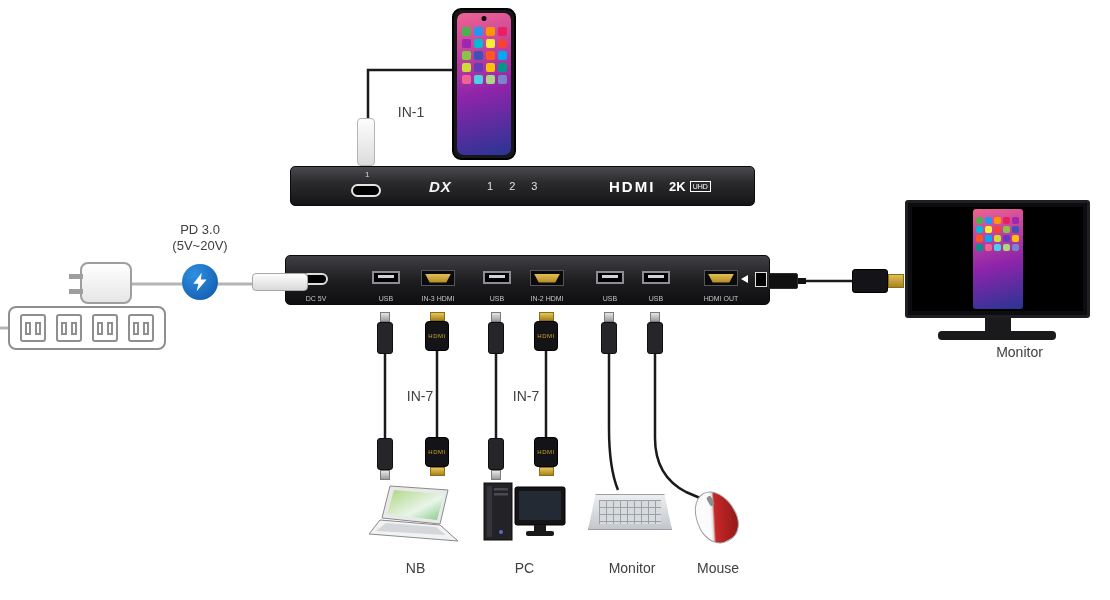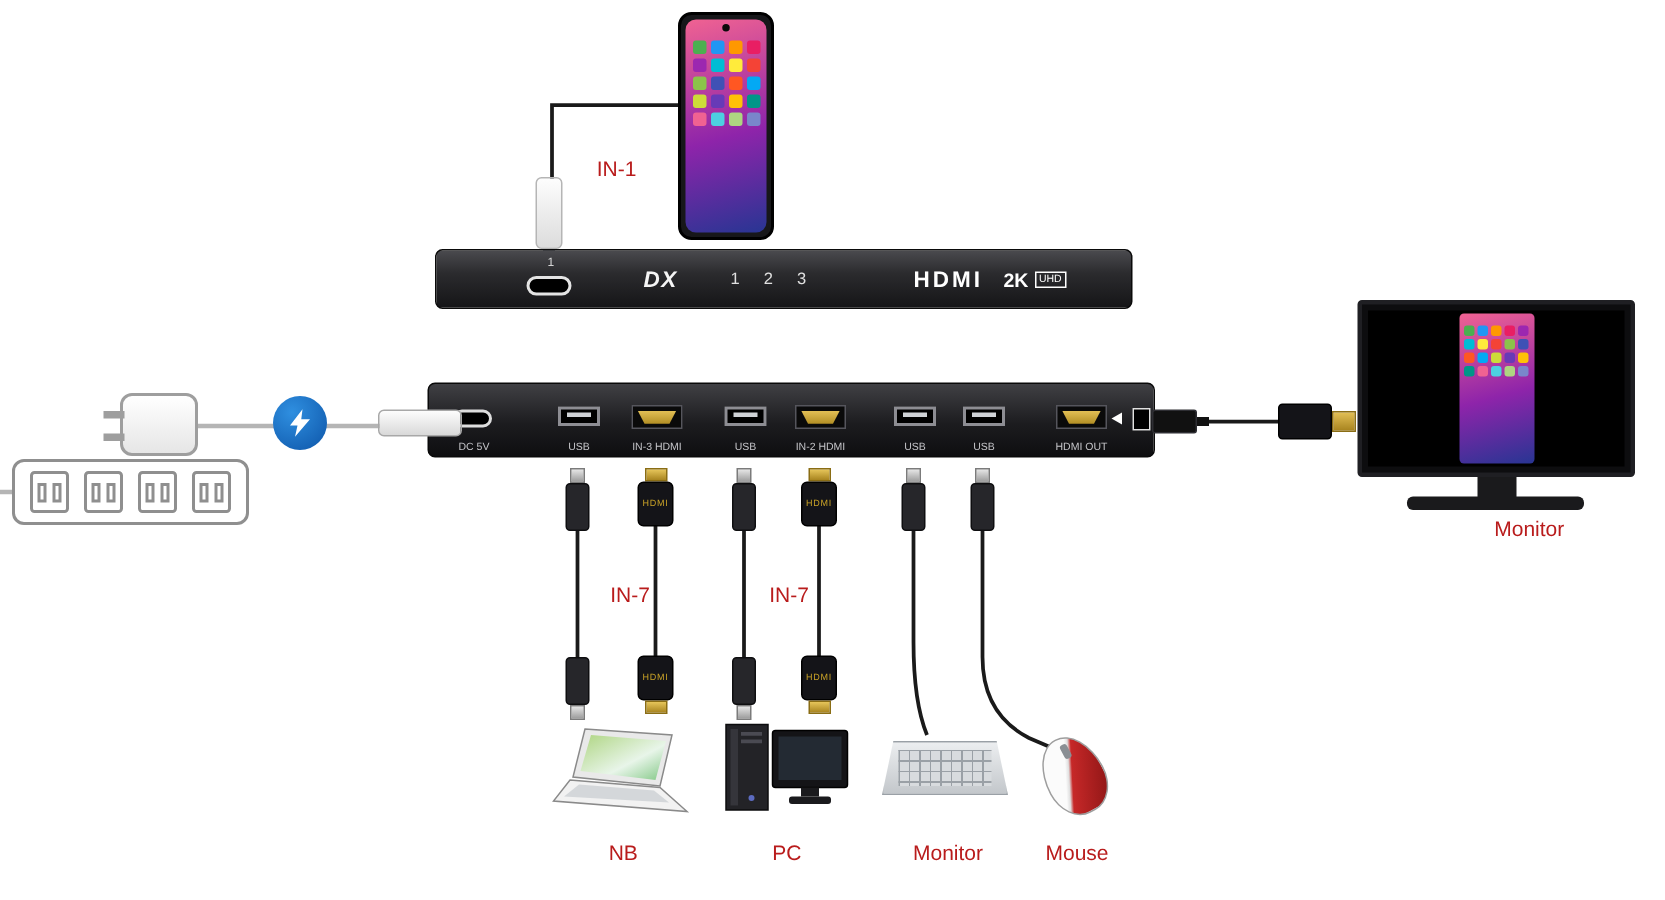--- a/index.html
+++ b/index.html
@@ -1,20 +1,20 @@
 <!DOCTYPE html>
 <html><head>
 <meta charset="utf-8">
 <style>
   *{margin:0;padding:0;box-sizing:border-box}
   html,body{background:#fff}
   body{font-family:"Liberation Sans",sans-serif;}
   .stage{position:relative;width:1110px;height:600px;background:#fff;overflow:hidden}
   .abs{position:absolute}
-  .lbl{position:absolute;font-size:14px;color:#b91c1c;text-align:center;white-space:nowrap}
+  .lbl{position:absolute;font-size:14px;color:#404040;text-align:center;white-space:nowrap}
 
   
   .panel{position:absolute;border-radius:5px;border:1px solid #0a0a0a}
   .front-panel{left:290px;top:166px;width:465px;height:40px;background:linear-gradient(180deg,#4a4a4e 0%,#2b2b2e 40%,#151517 100%)}
   .rear-panel{left:285px;top:255px;width:485px;height:50px;background:linear-gradient(180deg,#404044 0%,#1c1c1f 55%,#0e0e10 100%)}
 
   
   .fport{position:absolute;left:60px;top:17px;width:30px;height:13px;border:2px solid #e4e4e4;border-radius:7px;background:#000}
   .fportnum{position:absolute;left:74px;top:3px;font-size:8px;color:#d5d5d5}
   .brand{position:absolute;left:138px;top:0;height:100%;display:flex;align-items:center;color:#f5f5f5;font-size:15px;font-weight:bold;font-style:italic;letter-spacing:1px}
@@ -180,20 +180,24 @@
     <div class="portlbl" style="left:5px">DC 5V</div>
     <div class="portlbl" style="left:75px">USB</div>
     <div class="portlbl" style="left:127px">IN-3 HDMI</div>
     <div class="portlbl" style="left:186px">USB</div>
     <div class="portlbl" style="left:236px">IN-2 HDMI</div>
     <div class="portlbl" style="left:299px">USB</div>
     <div class="portlbl" style="left:345px">USB</div>
     <div class="portlbl" style="left:410px">HDMI OUT</div>
   </div>
 
+  <div class="lbl" style="left:150px;top:222px;width:100px;font-size:13px;line-height:16px">
+    <div>PD 3.0</div>
+    <div>(5V~20V)</div>
+  </div>
   <div class="adapter">
     <div class="prong" style="left:-13px;top:10px"></div>
     <div class="prong" style="left:-13px;top:25px"></div>
   </div>
   <div class="pdbadge">
     <svg width="20" height="22" viewBox="0 0 24 24">
       <path d="M14 1 L4 14 H10 L8 23 L20 9 H13 Z" fill="#fff"></path>
     </svg>
   </div>
   <div class="strip">

